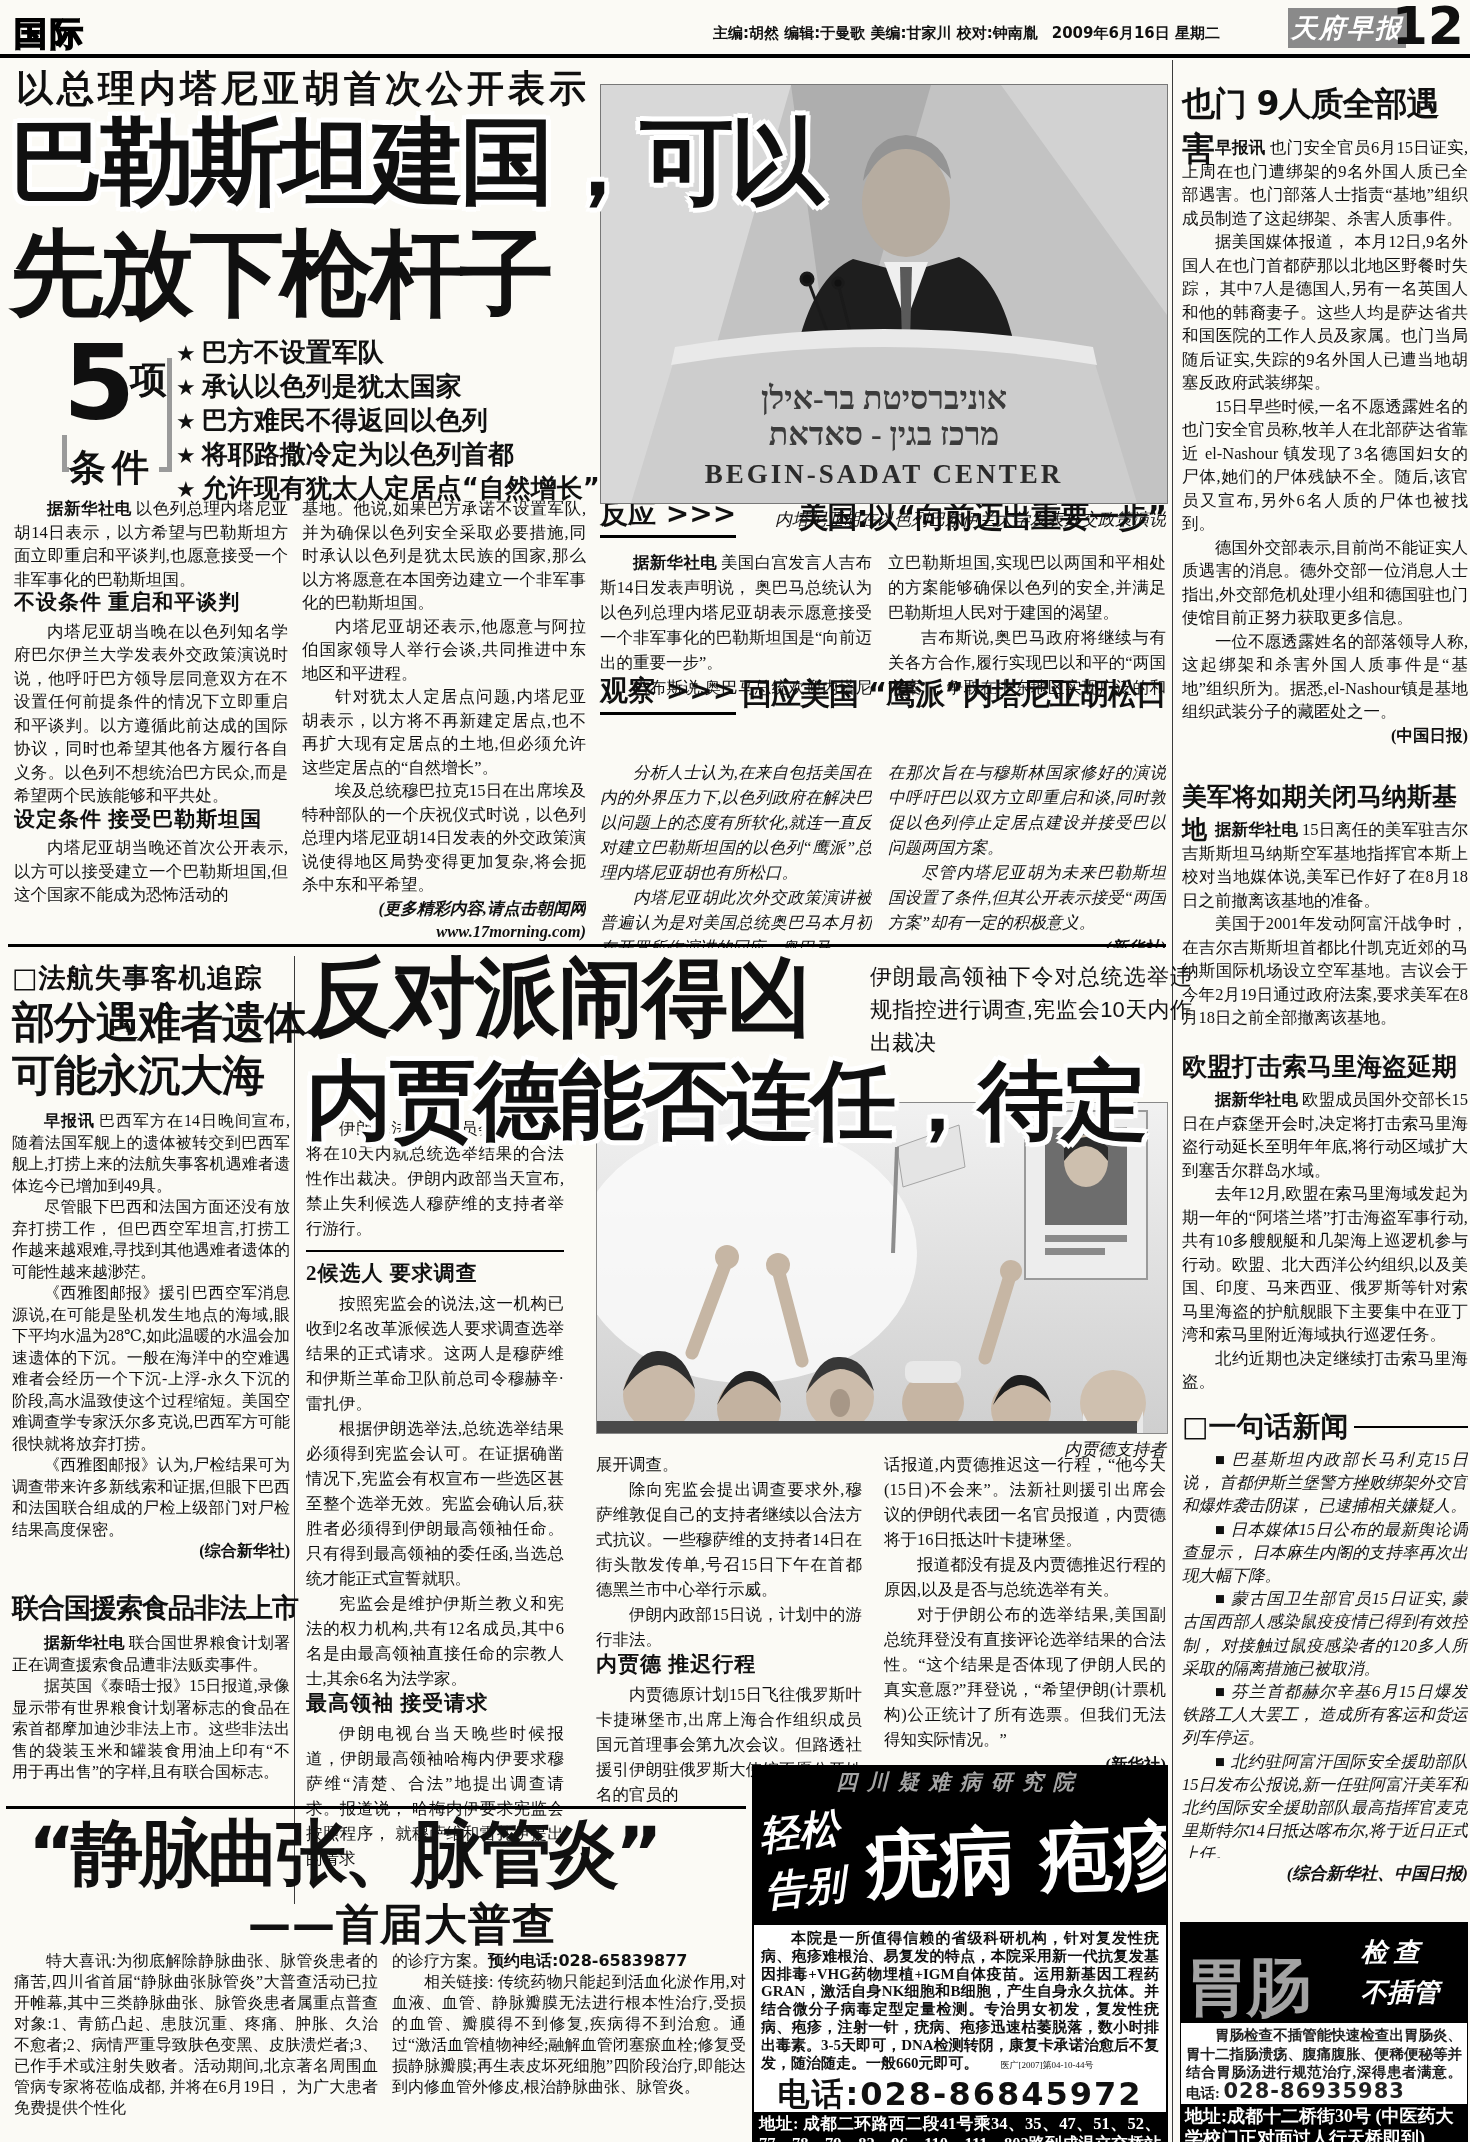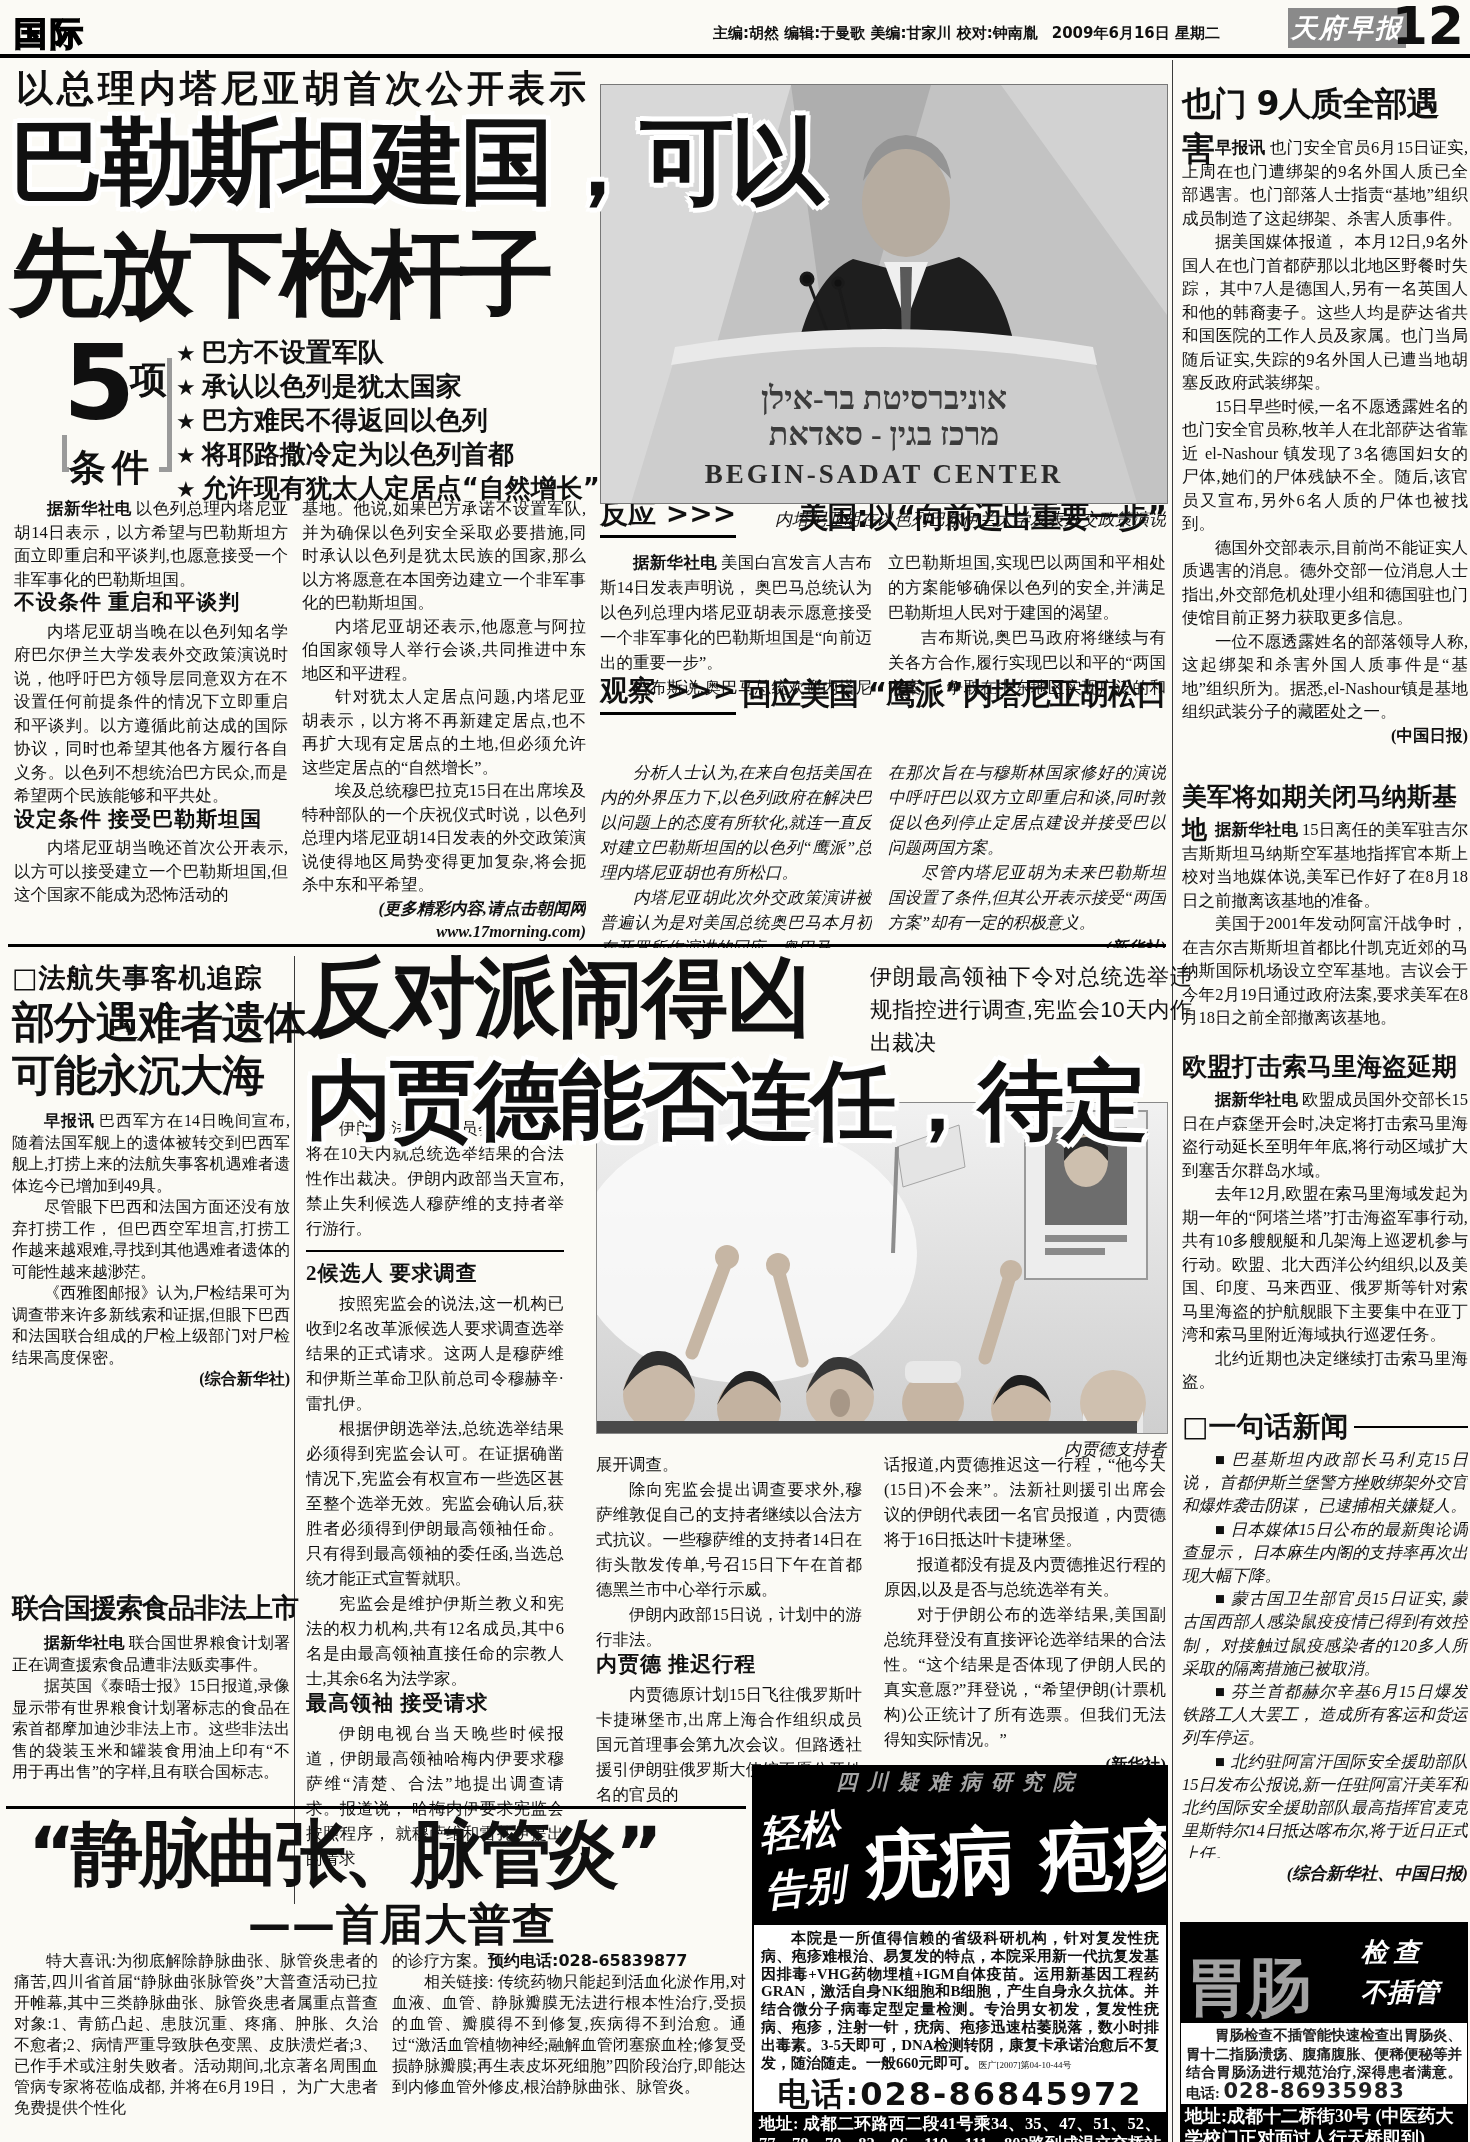--- a/index.html
+++ b/index.html
@@ -90,21 +90,21 @@
   .vein-c1{left:14px;width:364px}
   .vein-c2{left:392px;width:354px}
   .phone-b{font-weight:bold;font-family:"DejaVu Sans",sans-serif}
   
   .sc-ad{left:752px;top:1765px;width:416px;height:377px;border:2px solid #000;background:#fff;box-sizing:border-box}
   .sc-strip{background:#000;color:#a3a3a3;height:30px;line-height:30px;text-align:center;font-size:21px;letter-spacing:10px;font-style:italic;font-weight:bold}
   .sc-title{background:#000;color:#fff;height:128px;position:relative;overflow:hidden}
   .sc-script{position:absolute;left:8px;top:6px;width:104px;font-style:italic;font-weight:bold;font-size:40px;line-height:56px;transform:rotate(-6deg)}
   .sc-big{position:absolute;left:112px;top:14px;font-size:74px;letter-spacing:0px;color:#fff;white-space:nowrap;transform:rotate(-2deg)}
   .sc-body{padding:5px 7px 2px;font-size:15px;line-height:17.8px;font-weight:bold;text-align:justify;text-indent:2em;margin:0}
-  .sc-permit{font-size:9px;font-weight:normal;margin-left:0}
+  .sc-permit{font-size:9px;font-weight:normal;margin-left:22px}
   .sc-phone{text-align:center;font-size:32px;line-height:36px;letter-spacing:2px}
   .sc-addr{background:#000;color:#fff;font-weight:bold;font-size:16.5px;line-height:20px;padding:2px 5px;text-align:justify}
   
   .st-ad{left:1180px;top:1922px;width:288px;height:220px;background:#fff;border:1px solid #000;box-sizing:border-box}
   .st-box{background:#000;height:100px;position:relative}
   .st-big{position:absolute;left:4px;top:16px;font-size:64px;line-height:96px;color:#a3a3a3;letter-spacing:-2px}
   .st-side{position:absolute;right:6px;top:10px;width:100px;color:#fff;font-weight:bold;font-size:26px;line-height:40px;font-style:italic}
   .st-side div{display:flex;justify-content:space-between}
   .st-body{padding:3px 5px 0;font-size:14.5px;line-height:18.5px;font-weight:bold;text-align:justify;text-indent:2em;margin:0;color:#222}
   .st-phone{font-family:"DejaVu Sans",sans-serif;font-weight:900;font-size:21px;letter-spacing:1px}
@@ -218,20 +218,21 @@
 <div class="abs vrule vr-mid"></div>
 
 <div class="abs af-kicker hd">□法航失事客机追踪</div>
 <div class="abs af-h hd">
   <div>部分遇难者遗体</div>
   <div>可能永沉大海</div>
 </div>
 <div class="abs midcol af-body">
   <p class="p"><b class="leadin">早报讯</b><span>巴西军方在14日晚间宣布,随着法国军舰上的遗体被转交到巴西军舰上,打捞上来的法航失事客机遇难者遗体迄今已增加到49具。</span></p>
   <p class="p">尽管眼下巴西和法国方面还没有放弃打捞工作， 但巴西空军坦言,打捞工作越来越艰难,寻找到其他遇难者遗体的可能性越来越渺茫。</p>
+  <p class="p">《西雅图邮报》援引巴西空军消息源说,在可能是坠机发生地点的海域,眼下平均水温为28℃,如此温暖的水温会加速遗体的下沉。一般在海洋中的空难遇难者会经历一个下沉-上浮-永久下沉的阶段,高水温致使这个过程缩短。美国空难调查学专家沃尔多克说,巴西军方可能很快就将放弃打捞。</p>
   <p class="p">《西雅图邮报》认为,尸检结果可为调查带来许多新线索和证据,但眼下巴西和法国联合组成的尸检上级部门对尸检结果高度保密。</p>
   <p class="p credit">(综合新华社)</p>
 </div>
 
 <div class="abs uf-h hd">联合国援索食品非法上市</div>
 <div class="abs midcol uf-body">
   <p class="p"><b class="leadin">据新华社电</b><span>联合国世界粮食计划署正在调查援索食品遭非法贩卖事件。</span></p>
   <p class="p">据英国《泰晤士报》15日报道,录像显示带有世界粮食计划署标志的食品在索首都摩加迪沙非法上市。这些非法出售的袋装玉米和罐装食用油上印有“不用于再出售”的字样,且有联合国标志。</p>
 </div>
 

